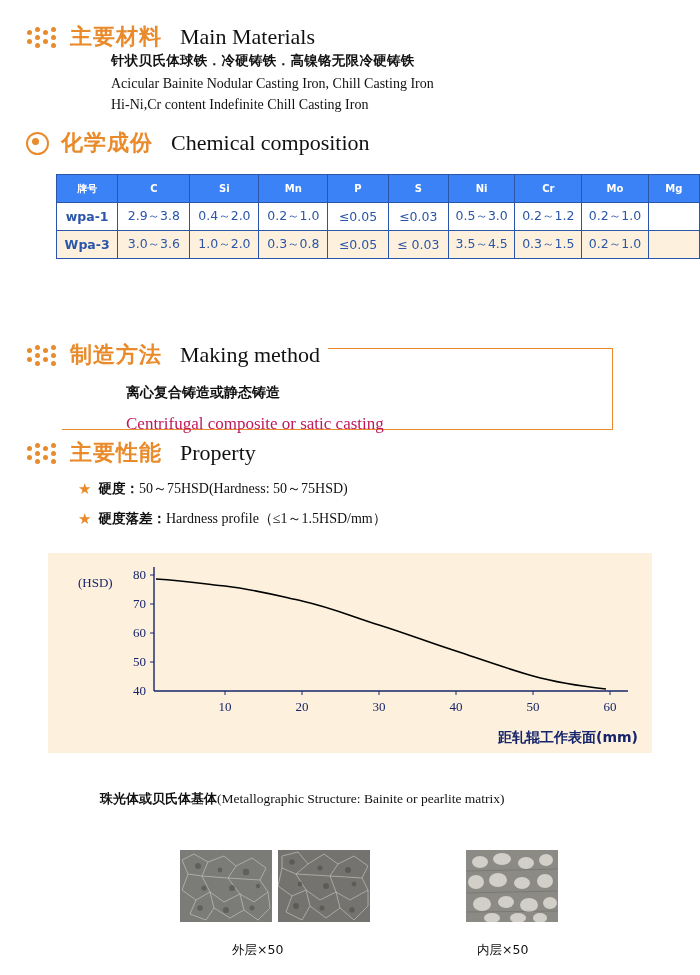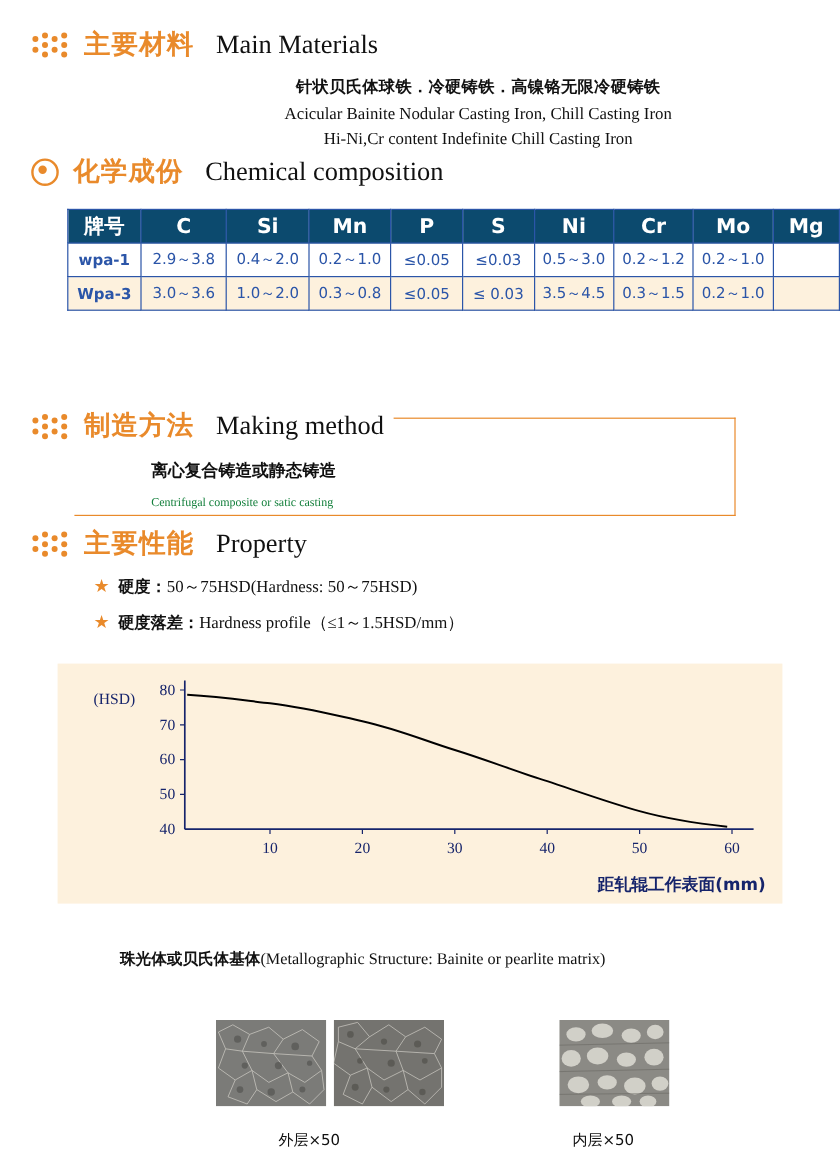--- a/index.html
+++ b/index.html
@@ -96,23 +96,22 @@
   }
 
   
   .sec-main-materials {
     position: absolute;
     left: 26px;
     top: 22px;
     width: 660px;
   }
   .mm-lines {
-    margin-top: 12px;
+    margin-top: 0;
     padding-left: 85px;
-    text-align: center;
   }
   .mm-cn {
     font-family: "DejaVu Sans", sans-serif;
     font-size: 13.5px;
     color: #111;
     font-weight: bold;
     letter-spacing: 0.3px;
   }
   .mm-en {
     font-family: "Liberation Serif", serif;
@@ -144,24 +143,24 @@
   }
   .chem-table th, .chem-table td {
     border: 1px solid #2b55a8;
     text-align: center;
     height: 27px;
     padding: 0 4px;
     color: #2b55a8;
     white-space: nowrap;
   }
   .chem-table thead th {
-    background: #0c4a6e;
+    background: #3b82f6;
     color: #ffffff;
     font-weight: bold;
-    font-size: 17px;
+    font-size: 10px;
     border-color: #2b55a8;
   }
   .chem-table tbody tr:nth-child(odd) td { background: #ffffff; }
   .chem-table tbody tr:nth-child(even) td { background: #fdf1dd; }
   .chem-table td.grade { font-weight: bold; }
   .chem-table .c-w1 { width: 58px; }
   .chem-table .c-w2 { width: 72px; }
   .chem-table .c-w3 { width: 66px; }
   .chem-table .c-w4 { width: 66px; }
   .chem-table .c-w5 { width: 62px; }
@@ -201,22 +200,22 @@
     padding-top: 14px;
   }
   .mk-cn {
     font-family: "DejaVu Sans", sans-serif;
     font-size: 14px;
     font-weight: bold;
     color: #111;
   }
   .mk-en {
     font-family: "Liberation Serif", serif;
-    font-size: 10px;
-    color: #15803d;
+    font-size: 17px;
+    color: #be185d;
     margin-top: 12px;
   }
 
   
   .sec-prop {
     position: absolute;
     left: 26px;
     top: 438px;
     width: 660px;
   }

